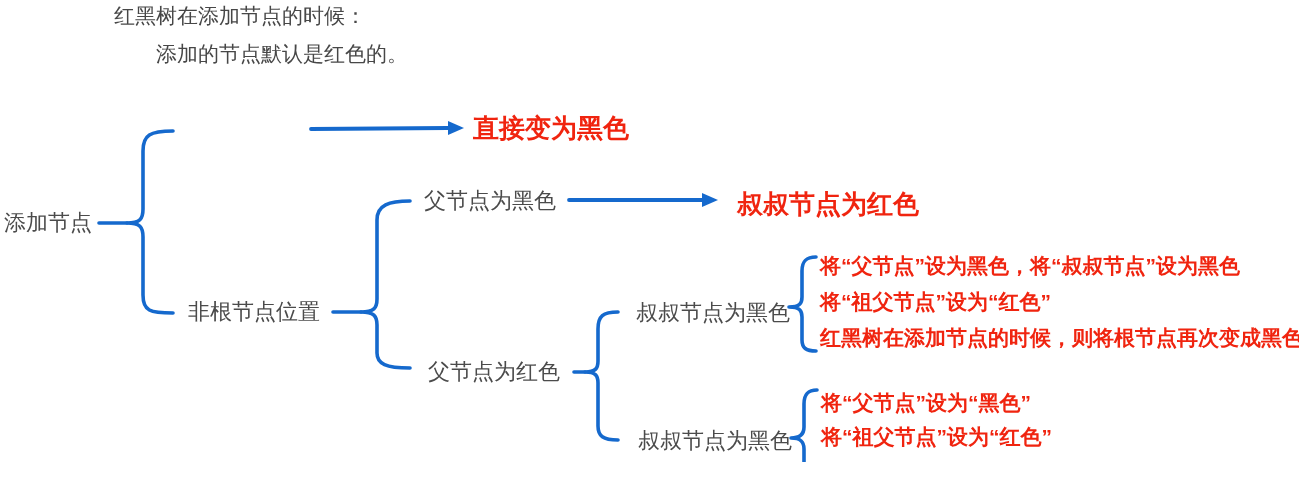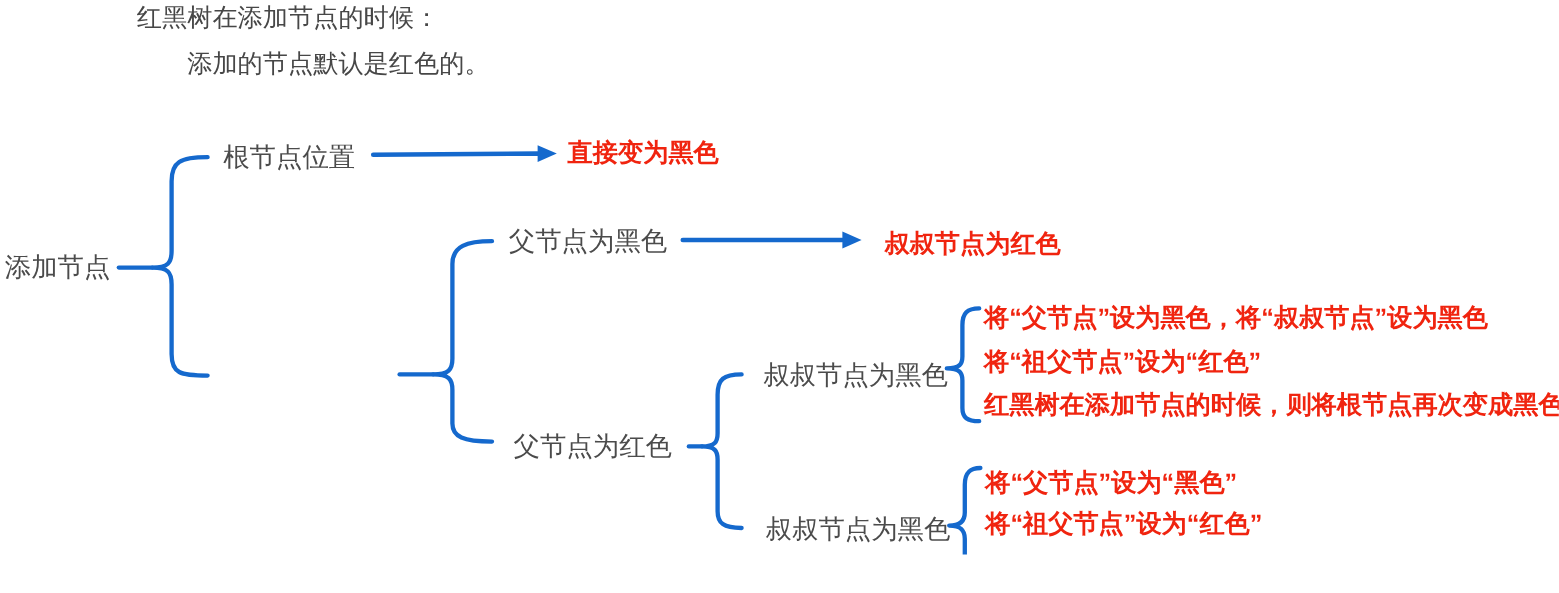--- a/index.html
+++ b/index.html
@@ -44,21 +44,21 @@
   .title-line{
     font-size:21px;
     line-height:24px;
     color:#474747;
   }
   .result{
     position:absolute;
     white-space:nowrap;
     color:var(--result-red);
     font-weight:bold;
-    font-size:21px;
+    font-size:26px;
     line-height:26px;
   }
   .action-list{
     position:absolute;
     white-space:nowrap;
     color:var(--result-red);
     font-weight:bold;
     font-size:21px;
   }
   .action-list.uncle-red{left:820px;top:248px;line-height:36px;}
@@ -93,21 +93,21 @@
     <path class="stroke-blue" d="M816 257 C806 257 802 261 802 271 L802 297 C802 303 800 307 789 307 C800 307 802 311 802 317 L802 340 C802 348 806 351 816 351"></path>
 
     <path class="stroke-blue" d="M817 390 C808 390 804 394 804 404 L804 427 C804 433 801 438 791 438 C801 438 804 442 804 449 L804 473 C804 482 808 486 817 486"></path>
   </svg>
 
   <div class="label title-line" style="left:114px;top:4px;">红黑树在添加节点的时候：</div>
   <div class="label title-line" style="left:156px;top:42px;">添加的节点默认是红色的。</div>
 
   <div class="label" style="left:4px;top:210px;">添加节点</div>
 
-  <div class="label" style="left:186px;top:118px;">根节点位置</div>
+  <div class="label" style="left:188px;top:299px;">非根节点位置</div>
 
   <div class="result" style="left:473px;top:115px;">直接变为黑色</div>
 
   <div class="label" style="left:424px;top:188px;">父节点为黑色</div>
   <div class="label" style="left:428px;top:359px;">父节点为红色</div>
 
   <div class="result" style="left:737px;top:191px;">叔叔节点为红色</div>
 
   <div class="label" style="left:636px;top:300px;">叔叔节点为黑色</div>
   <div class="label" style="left:638px;top:428px;">叔叔节点为黑色</div>

